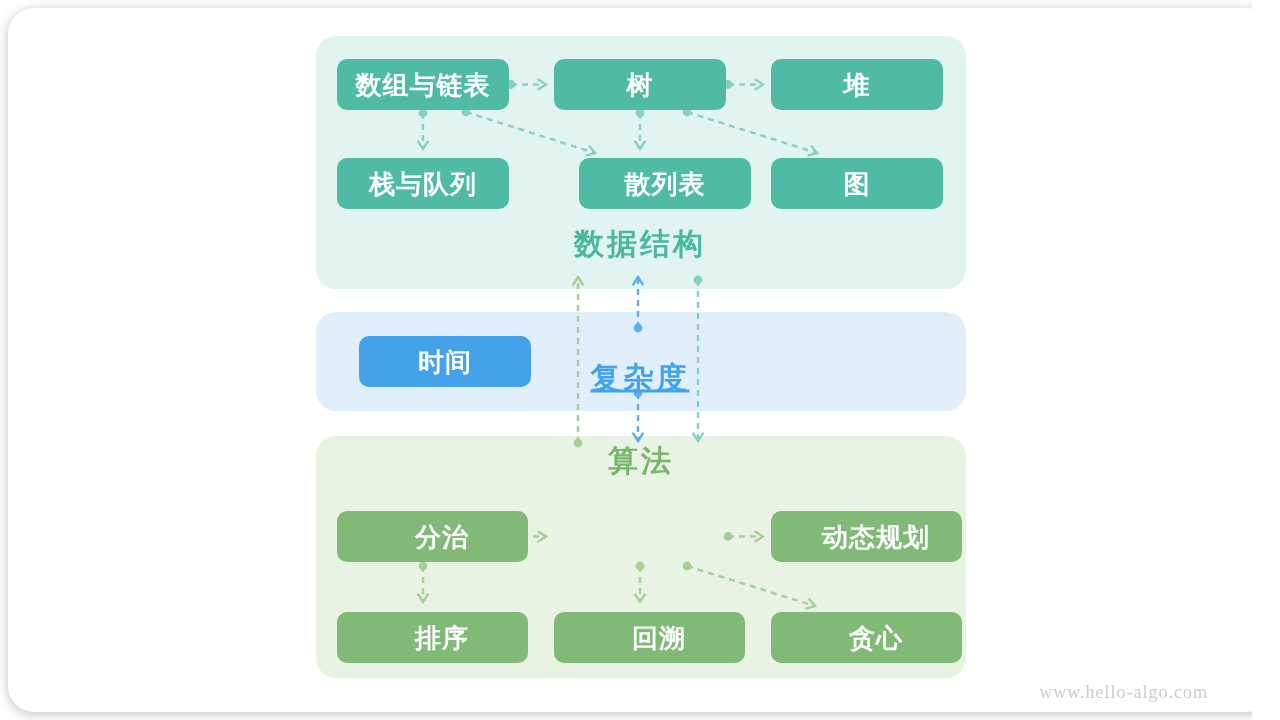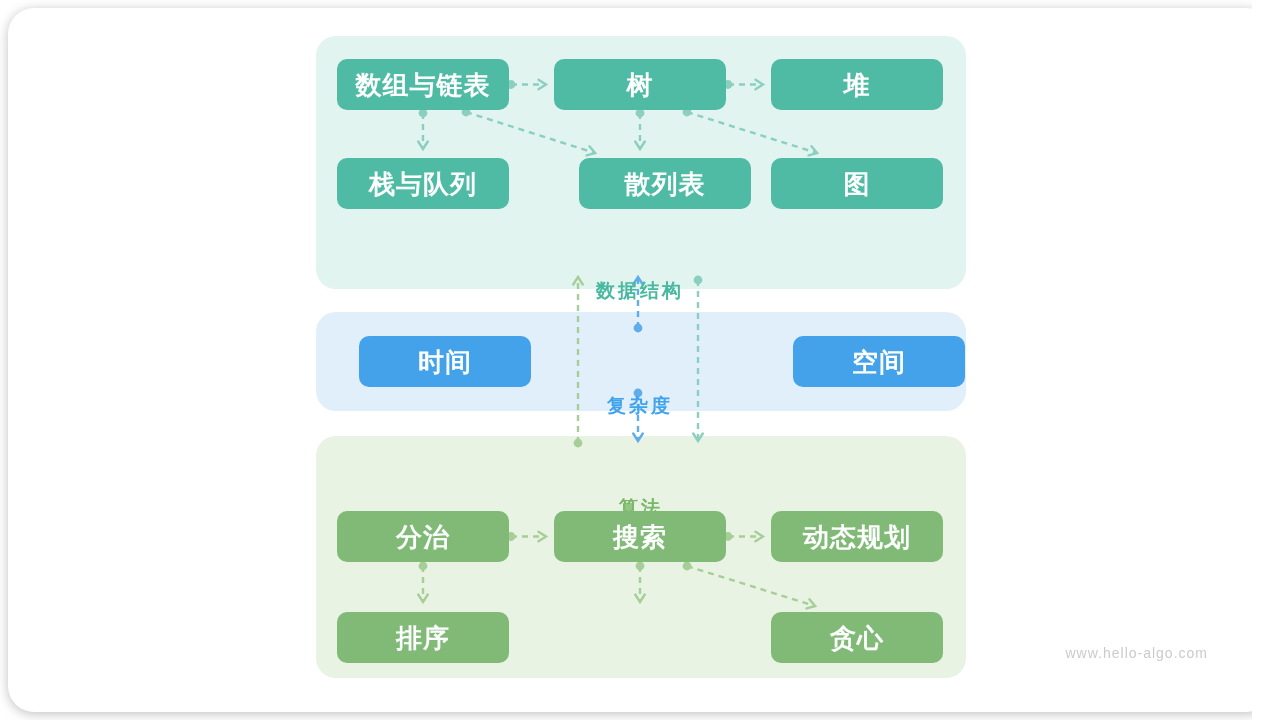--- a/index.html
+++ b/index.html
@@ -15,33 +15,33 @@
   #sec-cx{top:312px;height:99px;background:var(--blue_bg);}
   #sec-algo{top:436px;height:242px;background:var(--green_bg);}
   .node{
     position:absolute;width:172px;height:51px;border-radius:10px;
     display:flex;align-items:center;justify-content:center;
     color:#fdfefe;font-size:26px;font-weight:600;letter-spacing:1px;
     line-height:1;
   }
   .node.ds{background:var(--teal_box);}
   .node.cx{background:var(--blue_box);margin-left:22px;}
-  .node.algo{background:var(--green_box);}
+  .node.algo{background:var(--green_box);padding-left:19px;}
   .sec-label{
     position:absolute;transform:translate(-50%,-50%);
-    font-size:19px;font-weight:700;letter-spacing:3px;white-space:nowrap;margin-top:47px;
+    font-size:30px;font-weight:700;letter-spacing:3px;white-space:nowrap;
   }
   #lbl-ds{left:640px;top:244px;color:var(--teal_label);}
-  #lbl-cx{left:640px;top:359px;color:var(--blue_label);}
+  #lbl-cx{left:640px;top:378px;color:var(--blue_label);text-decoration:underline;}
   #lbl-algo{left:641px;top:461px;color:var(--green_label);}
   #edges{position:absolute;left:0;top:0;width:1280px;height:720px;pointer-events:none;}
   .watermark{
-    position:absolute;right:44px;top:645px;
-    font-family:Liberation Sans, sans-serif;
-    font-size:14px;letter-spacing:1px;color:var(--watermark);
+    position:absolute;right:44px;top:682px;
+    font-family:Liberation Serif, serif;
+    font-size:18px;letter-spacing:1px;color:var(--watermark);
   }
 </style>
 </head>
 <body>
 
 <div id="canvas">
   <div class="card"></div>
 
   <div class="section" id="sec-ds"></div>
   <div class="section" id="sec-cx"></div>
@@ -93,24 +93,23 @@
 
   <div class="node ds" style="left:337px;top:59px">数组与链表</div>
   <div class="node ds" style="left:554px;top:59px">树</div>
   <div class="node ds" style="left:771px;top:59px">堆</div>
   <div class="node ds" style="left:337px;top:158px">栈与队列</div>
   <div class="node ds" style="left:579px;top:158px">散列表</div>
   <div class="node ds" style="left:771px;top:158px">图</div>
   <div class="sec-label" id="lbl-ds">数据结构</div>
 
   <div class="node cx" style="left:337px;top:336px">时间</div>
-  <div class="node cx" style="left:771px;top:336px">空间</div>
   <div class="sec-label" id="lbl-cx">复杂度</div>
 
   <div class="sec-label" id="lbl-algo">算法</div>
   <div class="node algo" style="left:337px;top:511px">分治</div>
-  <div class="node algo" style="left:554px;top:511px">搜索</div>
   <div class="node algo" style="left:337px;top:612px">排序</div>
   <div class="node algo" style="left:771px;top:511px">动态规划</div>
+  <div class="node algo" style="left:554px;top:612px">回溯</div>
   <div class="node algo" style="left:771px;top:612px">贪心</div>
 
   <div class="watermark">www.hello-algo.com</div>
 </div>
 
 </body></html>

